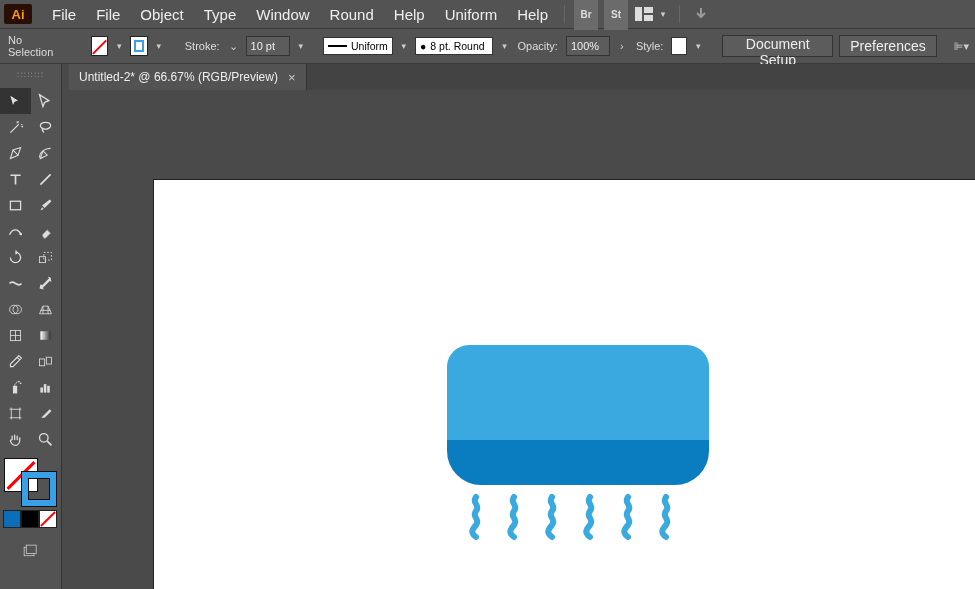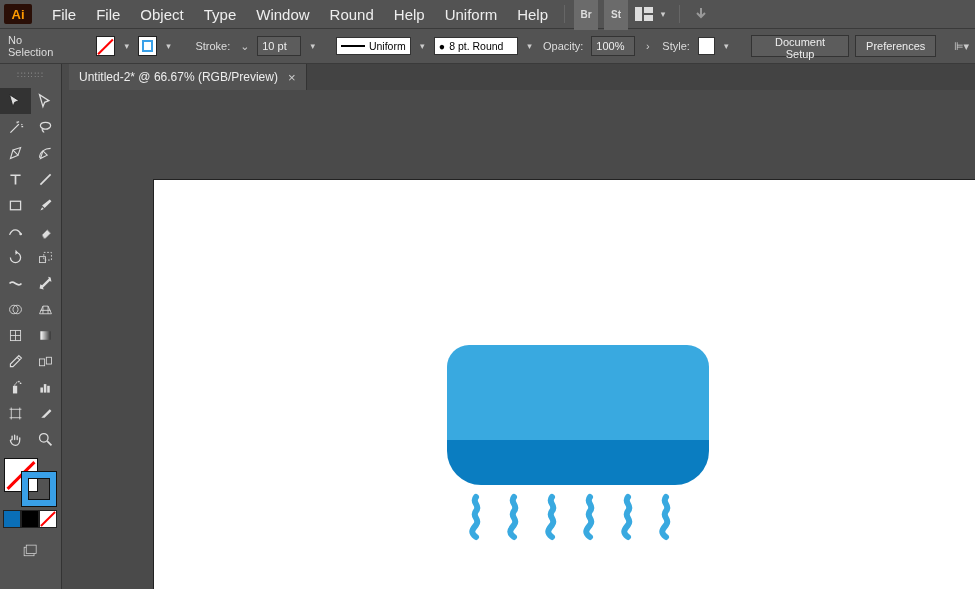--- a/index.html
+++ b/index.html
@@ -17,21 +17,21 @@
 .optbar { height: 36px; background: #535353; border-top: 1px solid #3a3a3a; border-bottom: 1px solid #3a3a3a; display: flex; align-items: center; padding: 0 6px; gap: 6px; font-size: 11px; }
 .opt-label { color: #ddd; padding: 0 2px; }
 .opt-swatch { width: 20px; height: 20px; border: 1px solid #222; position: relative; }
 .opt-swatch.none { background: #fff; }
 .opt-swatch.none::after { content: ""; position: absolute; left: -2px; right: -2px; top: 48%; height: 2px; background: red; transform: rotate(-45deg); }
 .opt-swatch.strokebox { background: #fff; }
 .opt-swatch.strokebox::after { content:""; position:absolute; left:3px; right:3px; top:3px; bottom:3px; border:2px solid #39a0e8; }
 .opt-dd { width: 12px; height: 20px; display:flex; align-items:center; justify-content:center; color:#ccc; font-size:9px; cursor:pointer; }
 .opt-input { background:#5c5c5c; border:1px solid #333; color:#eee; height:20px; padding:0 4px; font-size:11px; }
 .opt-profile { background:#fff; border:1px solid #333; height:18px; width:80px; display:flex; align-items:center; justify-content:flex-end; color:#000; padding:0 4px; font-size:10.5px; }
-.opt-btn { background:#5c5c5c; border:1px solid #333; color:#eee; height:22px; padding:0 10px; font-size:11px; cursor:pointer; }
+.opt-btn { background:#5c5c5c; border:1px solid #333; color:#eee; height:22px; padding:0 10px; font-size:14px; cursor:pointer; }
 .opt-whitebox { background:#fff; border:1px solid #333; width:18px; height:18px; }
 .opt-chev { color:#ccc; font-size:11px; width:14px; text-align:center; cursor:pointer; }
 
 
 .tabrow { height: 26px; background: #0f172a; display:flex; align-items: stretch; margin-left: 69px; }
 .doc-tab { background:#535353; display:flex; align-items:center; padding:0 10px; gap:10px; font-size:12px; color:#eee; border-right:1px solid #333; }
 .tab-close { color:#ccc; font-size:13px; cursor:pointer; }
 .tabrow-spacer { flex:1; background:#434343; }
 
 

